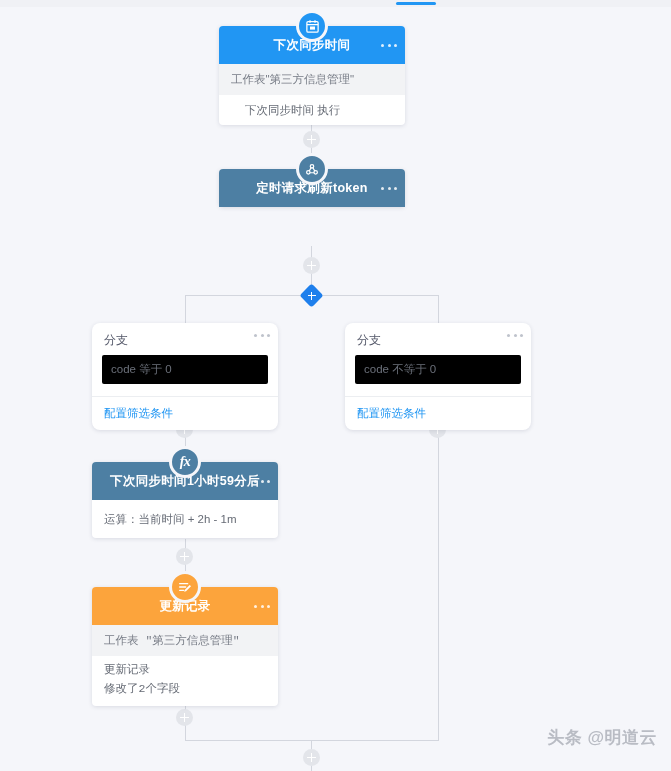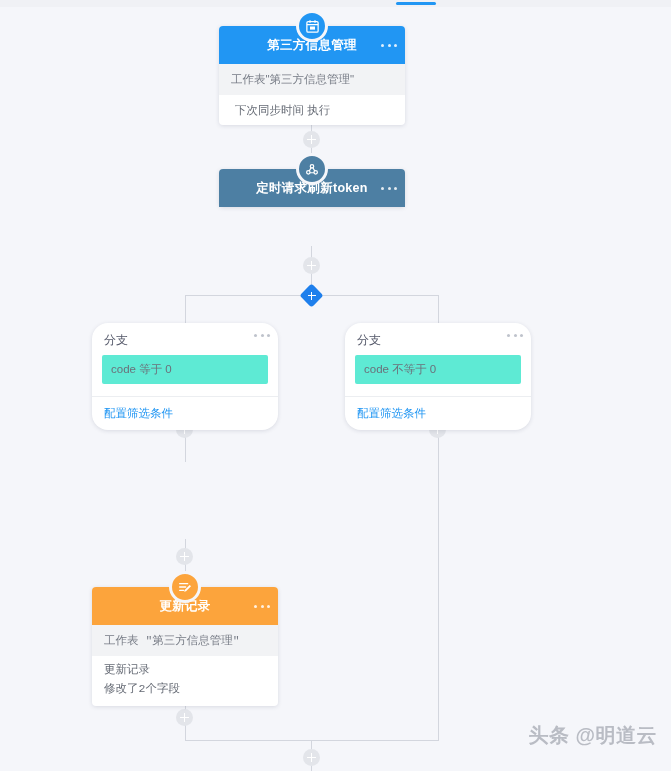--- a/index.html
+++ b/index.html
@@ -191,42 +191,42 @@
   .body-highlight {
     background: #f2f3f5;
     color: #777c86;
     font-size: 11.5px;
     padding: 8px 12px;
     line-height: 15px;
   }
   .body-line {
     color: #666b75;
     font-size: 11.5px;
-    padding: 7px 16px;
+    padding: 7px 26px;
     line-height: 16px;
   }
   .body-line.tight { padding: 6px 12px 3px 12px; }
   .body-line.tight2 { padding: 0 12px 9px 12px; }
 
   
   .branch-card {
     position: absolute;
     background: #ffffff;
-    border-radius: 16px;
+    border-radius: 8px;
     box-shadow: 0 1px 4px rgba(30,40,70,.13);
     overflow: hidden;
   }
   .branch-title {
     position: relative;
     font-size: 12px;
     color: #55596a;
     padding: 9px 12px 6px 12px;
   }
   .branch-cond {
-    background: #5eead4;
+    background: #000000;
     margin: 0 10px;
     border-radius: 2px;
     font-size: 11.5px;
     color: #6b707a;
     padding: 7px 9px;
   }
   .branch-sep {
     height: 1px;
     background: #eceef1;
     margin: 12px 0 0 0;
@@ -236,21 +236,21 @@
     font-size: 11.5px;
     padding: 9px 12px;
     cursor: pointer;
   }
 
   
   .watermark {
     position: absolute;
     right: 14px;
     bottom: 22px;
-    font-size: 20px;
+    font-size: 17px;
     color: #b9bcc4;
     font-weight: bold;
     letter-spacing: .5px;
     user-select: none;
   }
 </style>
 </head>
 <body>
 
 <div id="canvas">
@@ -295,21 +295,21 @@
     <div class="node-header blue">
       <span class="node-icon blue">
         <svg width="15" height="15" viewBox="0 0 24 24" fill="none" stroke="#ffffff" stroke-width="2">
           <rect x="3" y="4" width="18" height="17" rx="2"></rect>
           <line x1="3" y1="9" x2="21" y2="9"></line>
           <line x1="8" y1="2" x2="8" y2="6"></line>
           <line x1="16" y1="2" x2="16" y2="6"></line>
           <rect x="8" y="12" width="8" height="5" fill="#ffffff" stroke="none"></rect>
         </svg>
       </span>
-      <span>第三方信息管理</span>
+      <span>下次同步时间</span>
       <span class="dots-menu">
           <i></i>
           <i></i>
           <i></i>
         </span>
     </div>
     <div class="node-body">
       <div class="body-highlight">工作表"第三方信息管理"</div>
       <div class="body-line">下次同步时间 执行</div>
     </div>
@@ -357,20 +357,36 @@
           <i></i>
           <i></i>
           <i></i>
         </span>
     </div>
     <div class="branch-cond">code 不等于 0</div>
     <div class="branch-sep"></div>
     <div class="branch-link">配置筛选条件</div>
   </div>
 
+  <div class="node-card" style="left:92px; top:462px; width:186px;">
+    <div class="node-header steel">
+      <span class="node-icon steel">
+        <span class="fx-text">fx</span>
+      </span>
+      <span>下次同步时间1小时59分后</span>
+      <span class="dots-menu">
+          <i></i>
+          <i></i>
+          <i></i>
+        </span>
+    </div>
+    <div class="node-body">
+      <div class="body-line" style="padding:11px 12px;">运算：当前时间 + 2h - 1m</div>
+    </div>
+  </div>
 
   <div class="node-card" style="left:92px; top:587px; width:186px;font-family:Liberation Mono, monospace;">
     <div class="node-header orange">
       <span class="node-icon orange">
         <svg width="16" height="16" viewBox="0 0 24 24" fill="none" stroke="#ffffff" stroke-width="2" stroke-linecap="round">
           <line x1="4" y1="7" x2="16" y2="7"></line>
           <line x1="4" y1="12" x2="13" y2="12"></line>
           <line x1="4" y1="17" x2="10" y2="17"></line>
           <path d="M19 9 L21 11 L13.5 18.5 L10.8 19.2 L11.5 16.5 Z" fill="#ffffff" stroke="none"></path>
         </svg>

